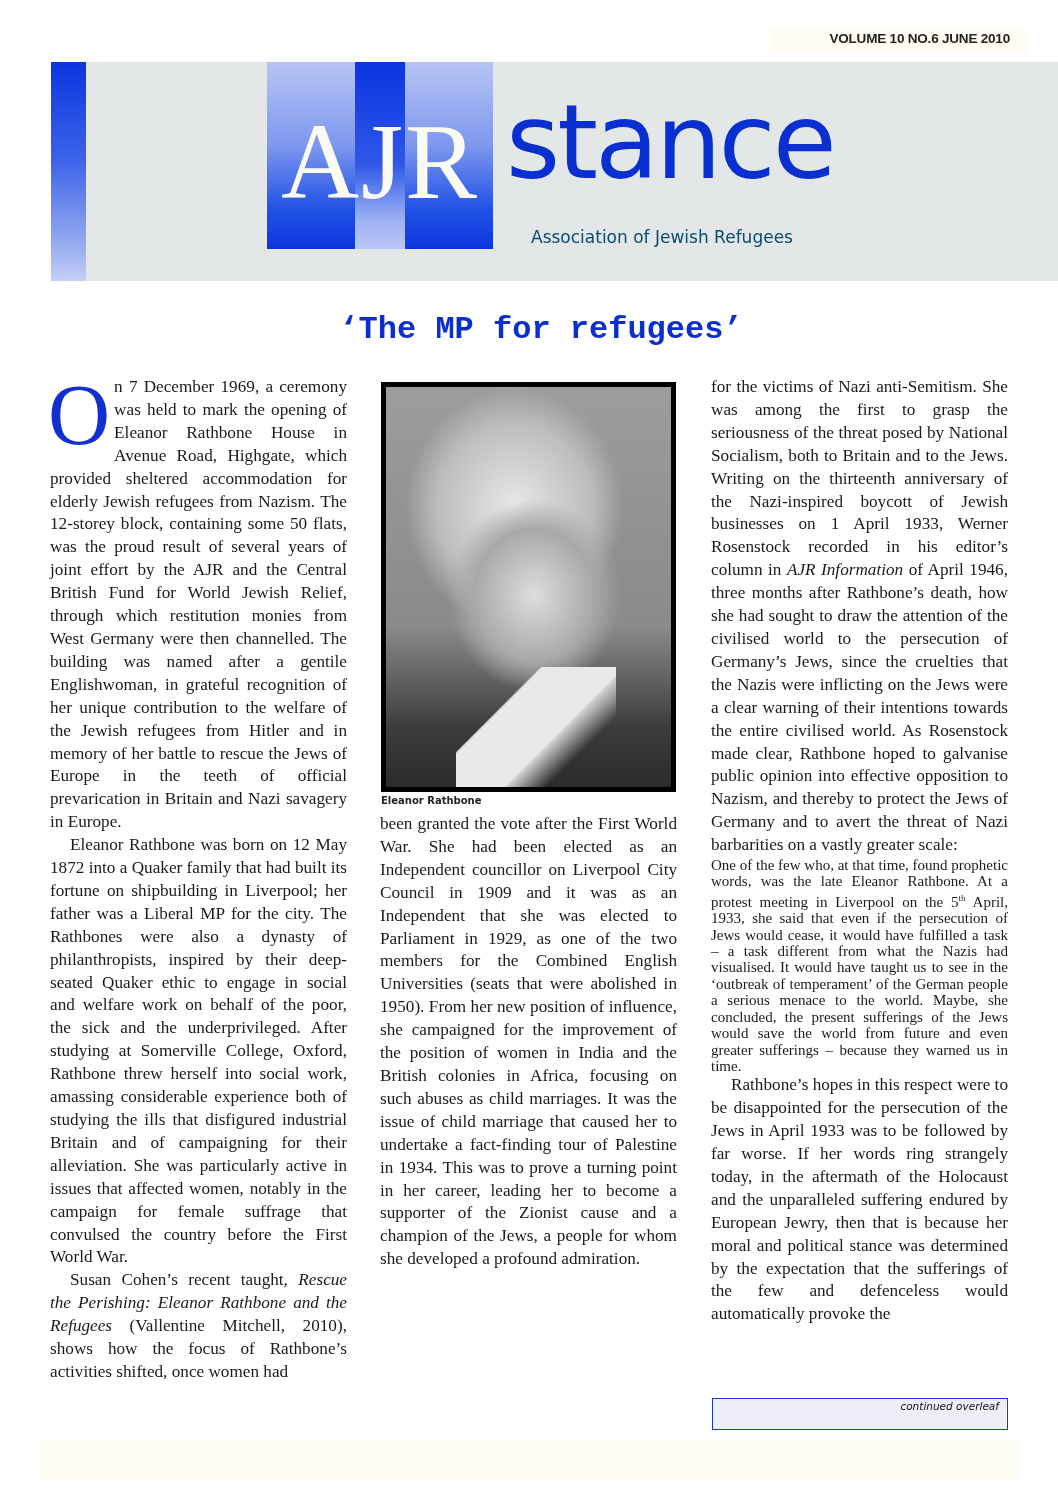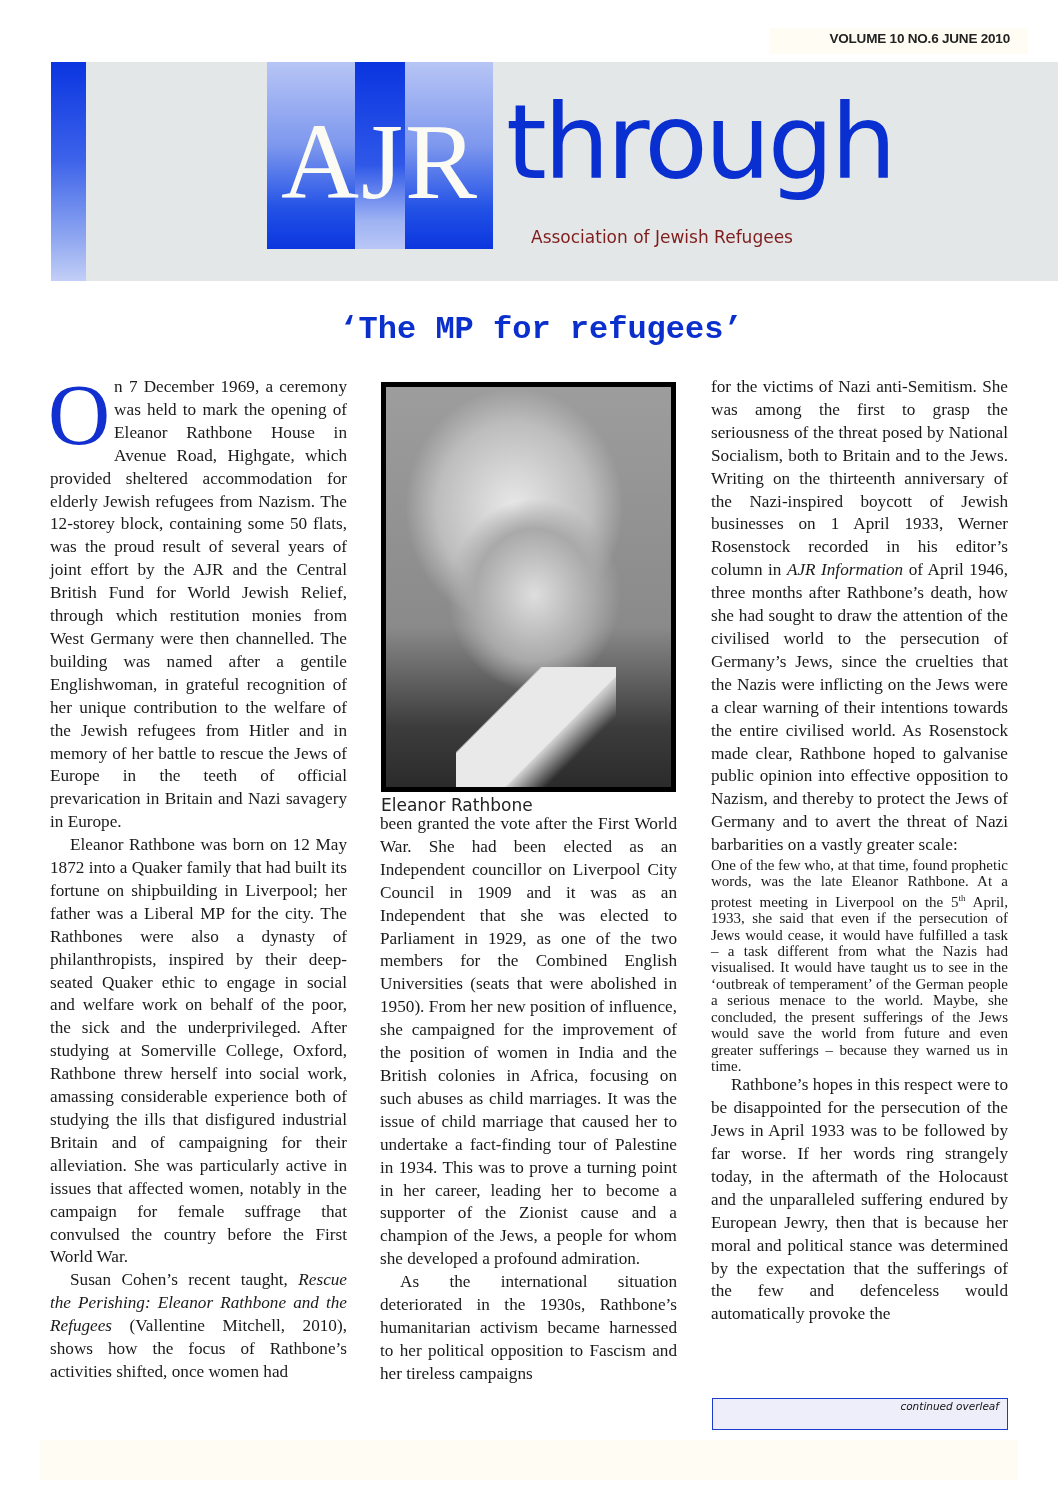--- a/index.html
+++ b/index.html
@@ -8,52 +8,52 @@
   .issue-line { position: absolute; right: 48px; top: 31px; font-family: "Liberation Sans", sans-serif; font-weight: bold; font-size: 13.5px; letter-spacing: -0.2px; color: #222; }
   .masthead { position: absolute; left: 51px; top: 62px; width: 1053px; height: 219px; background: #e4e7e8; }
   .bar-left { position: absolute; left: 0; top: 0; width: 35px; height: 219px; background: linear-gradient(#0a35e0, #3d63ea 45%, #8ea6f0 80%, #c3cff7); }
   .bar-right { position: absolute; right: 0; top: 0; width: 35px; height: 219px; background: linear-gradient(#0a35e0, #3d63ea 45%, #8ea6f0 80%, #c3cff7); }
   .logo-block { position: absolute; left: 216px; top: 0; width: 226px; height: 187px; }
   .logo-a { position: absolute; left: 0; top: 0; width: 88px; height: 187px; background: linear-gradient(#b7c5f5, #7d97ee 45%, #2352e6 78%, #0b36de); }
   .logo-j { position: absolute; left: 88px; top: 0; width: 50px; height: 187px; background: linear-gradient(#0a35e0, #2f58e8 55%, #9fb3f3 85%, #b9c7f6); }
   .logo-r { position: absolute; left: 138px; top: 0; width: 88px; height: 187px; background: linear-gradient(#b7c5f5, #7d97ee 45%, #2352e6 78%, #0b36de); }
   .logo-letters { position: absolute; left: 216px; top: 46px; width: 226px; font-family: "Liberation Serif", serif; font-size: 108px; color: #fbfbf4; letter-spacing: 2px; line-height: 1; text-align: center; }
   .journal-word { position: absolute; left: 455px; top: 28px; font-family: "DejaVu Sans", sans-serif; font-size: 104px; color: #0a2fd0; letter-spacing: -3px; line-height: 1; }
-  .assoc-line { position: absolute; left: 480px; top: 165px; font-family: "DejaVu Sans", sans-serif; font-size: 17px; color: #7f1d1d; }
+  .assoc-line { position: absolute; left: 480px; top: 165px; font-family: "DejaVu Sans", sans-serif; font-size: 17px; color: #0c4a6e; }
   .headline { position: absolute; left: 12px; width: 1058px; top: 311px; text-align: center; font-family: Liberation Mono, monospace; font-weight: bold; font-size: 32px; color: #0a2fcc; }
   .col { position: absolute; top: 376px; font-size: 17.2px; line-height: 22.9px; text-align: justify; }
   .col p { margin: 0; }
   .col p.indent { text-indent: 20px; }
   .col1 { left: 50px; width: 297px; }
   .col2 { left: 380px; width: 297px; top: 813px; }
   .col3 { left: 711px; width: 297px; }
   .dropcap { float: left; font-family: "Liberation Serif", serif; font-size: 86px; line-height: 66px; color: #1230d0; margin: 6px 4px 0 -2px; }
   .photo { position: absolute; left: 381px; top: 382px; width: 295px; height: 410px; background: #000; padding: 5px; }
   .photo-inner { width: 100%; height: 100%; background: radial-gradient(ellipse 38% 30% at 52% 52%, #dedede, #a9a9a9 55%, transparent 80%), radial-gradient(ellipse 45% 35% at 45% 30%, #e8e8e8, #bdbdbd 60%, transparent 85%), linear-gradient(#9d9d9d, #8a8a8a 60%, #3c3c3c 85%, #2b2b2b); position: relative; overflow: hidden; }
   .collar { position: absolute; left: 70px; bottom: 0; width: 160px; height: 120px; background: linear-gradient(135deg, transparent 30%, #e9e9e9 31%, #e9e9e9 60%, #cfcfcf 61%, transparent 75%); }
-  .caption { position: absolute; left: 381px; top: 795px; font-family: "DejaVu Sans", sans-serif; font-weight: normal; font-size: 17px; color: #222; }
+  .caption { position: absolute; left: 381px; top: 795px; font-family: "DejaVu Sans", sans-serif; font-weight: bold; font-size: 10px; color: #222; }
   .quote { margin: 1px 0 4px 22px; font-size: 15px; line-height: 16.4px; text-align: justify; }
   .continued { position: absolute; left: 712px; top: 1398px; width: 296px; height: 32px; background: #eeeefb; border: 1px solid #1a3bd0; font-family: "DejaVu Sans", sans-serif; font-style: italic; font-size: 10.5px; text-align: right; padding-right: 8px; line-height: 15px; color: #111; }
   .footer-strip { position: absolute; left: 40px; top: 1440px; width: 978px; height: 40px; background: #fffdf3; }
 </style>
 </head>
 <body>
 
 <div class="issue-strip"></div>
 <div class="issue-line">VOLUME 10 NO.6 JUNE 2010</div>
 
 <div class="masthead">
   <div class="bar-left"></div>
   <div class="logo-block">
     <div class="logo-a"></div>
     <div class="logo-j"></div>
     <div class="logo-r"></div>
   </div>
   <div class="logo-letters">AJR</div>
-  <div class="journal-word">through</div>
+  <div class="journal-word">stance</div>
   <div class="assoc-line">Association of Jewish Refugees</div>
   <div class="bar-right"></div>
 </div>
 
 <h1 class="headline">‘The MP for refugees’</h1>
 
 <div class="col col1">
   <p><span class="dropcap">O</span><span>n 7 December 1969, a ceremony was held to mark the opening of Eleanor Rathbone House in Avenue Road, Highgate, which provided sheltered accommodation for elderly Jewish refugees from Nazism. The 12-storey block, containing some 50 flats, was the proud result of several years of joint effort by the AJR and the Central British Fund for World Jewish Relief, through which restitution monies from West Germany were then channelled. The building was named after a gentile Englishwoman, in grateful recognition of her unique contribution to the welfare of the Jewish refugees from Hitler and in memory of her battle to rescue the Jews of Europe in the teeth of official prevarication in Britain and Nazi savagery in Europe.</span></p>
   <p class="indent">Eleanor Rathbone was born on 12 May 1872 into a Quaker family that had built its fortune on shipbuilding in Liverpool; her father was a Liberal MP for the city. The Rathbones were also a dynasty of philanthropists, inspired by their deep-seated Quaker ethic to engage in social and welfare work on behalf of the poor, the sick and the underprivileged. After studying at Somerville College, Oxford, Rathbone threw herself into social work, amassing considerable experience both of studying the ills that disfigured industrial Britain and of campaigning for their alleviation. She was particularly active in issues that affected women, notably in the campaign for female suffrage that convulsed the country before the First World War.</p>
   <p class="indent"><span>Susan Cohen’s recent taught, </span><i>Rescue the Perishing: Eleanor Rathbone and the Refugees</i><span> (Vallentine Mitchell, 2010), shows how the focus of Rathbone’s activities shifted, once women had</span></p>
@@ -61,21 +61,20 @@
 
 <div class="photo">
   <div class="photo-inner">
       <div class="collar"></div>
     </div>
 </div>
 <div class="caption">Eleanor Rathbone</div>
 
 <div class="col col2">
   <p>been granted the vote after the First World War. She had been elected as an Independent councillor on Liverpool City Council in 1909 and it was as an Independent that she was elected to Parliament in 1929, as one of the two members for the Combined English Universities (seats that were abolished in 1950). From her new position of influence, she campaigned for the improvement of the position of women in India and the British colonies in Africa, focusing on such abuses as child marriages. It was the issue of child marriage that caused her to undertake a fact-finding tour of Palestine in 1934. This was to prove a turning point in her career, leading her to become a supporter of the Zionist cause and a champion of the Jews, a people for whom she developed a profound admiration.</p>
-  <p class="indent">As the international situation deteriorated in the 1930s, Rathbone’s humanitarian activism became harnessed to her political opposition to Fascism and her tireless campaigns</p>
 </div>
 
 <div class="col col3">
   <p><span>for the victims of Nazi anti-Semitism. She was among the first to grasp the seriousness of the threat posed by National Socialism, both to Britain and to the Jews. Writing on the thirteenth anniversary of the Nazi-inspired boycott of Jewish businesses on 1 April 1933, Werner Rosenstock recorded in his editor’s column in </span><i>AJR Information</i><span> of April 1946, three months after Rathbone’s death, how she had sought to draw the attention of the civilised world to the persecution of Germany’s Jews, since the cruelties that the Nazis were inflicting on the Jews were a clear warning of their intentions towards the entire civilised world. As Rosenstock made clear, Rathbone hoped to galvanise public opinion into effective opposition to Nazism, and thereby to protect the Jews of Germany and to avert the threat of Nazi barbarities on a vastly greater scale:</span></p>
   <p class="quote"><span>One of the few who, at that time, found prophetic words, was the late Eleanor Rathbone. At a protest meeting in Liverpool on the 5</span><sup style="font-size:9px">th</sup><span> April, 1933, she said that even if the persecution of Jews would cease, it would have fulfilled a task – a task different from what the Nazis had visualised. It would have taught us to see in the ‘outbreak of temperament’ of the German people a serious menace to the world. Maybe, she concluded, the present sufferings of the Jews would save the world from future and even greater sufferings – because they warned us in time.</span></p>
   <p class="indent">Rathbone’s hopes in this respect were to be disappointed for the persecution of the Jews in April 1933 was to be followed by far worse. If her words ring strangely today, in the aftermath of the Holocaust and the unparalleled suffering endured by European Jewry, then that is because her moral and political stance was determined by the expectation that the sufferings of the few and defenceless would automatically provoke the</p>
 </div>
 
 <div class="continued">continued overleaf</div>
 

